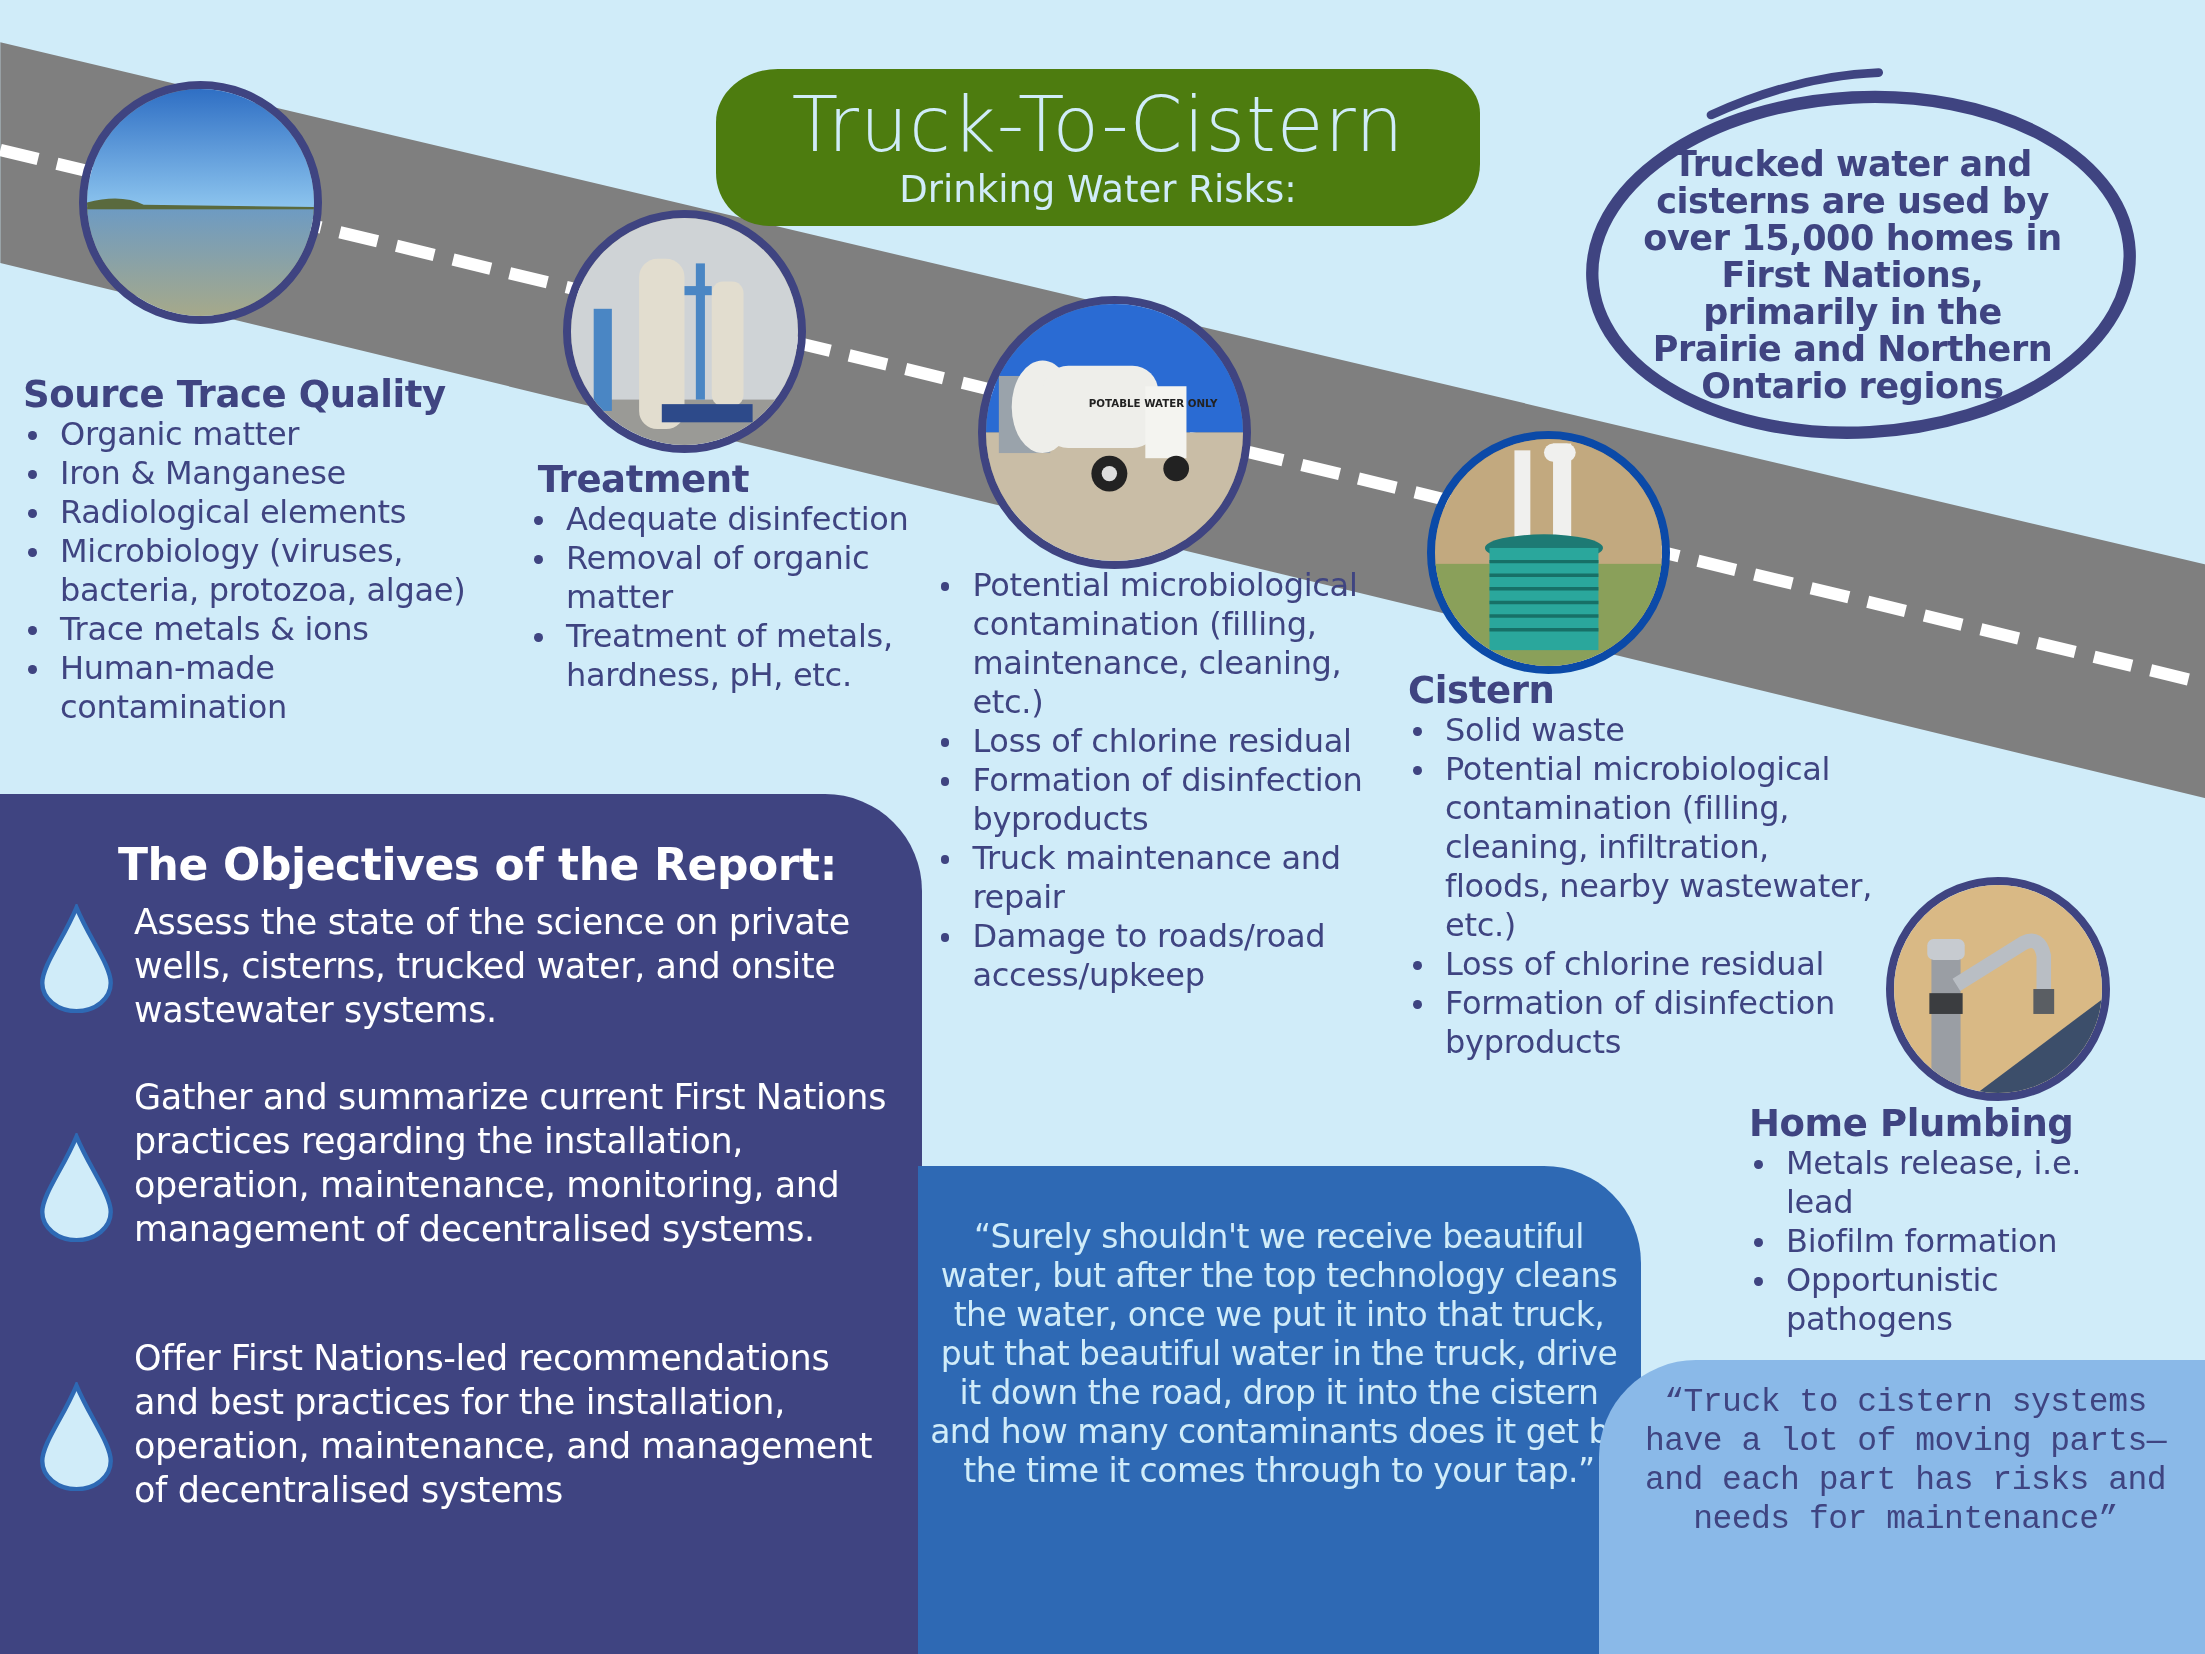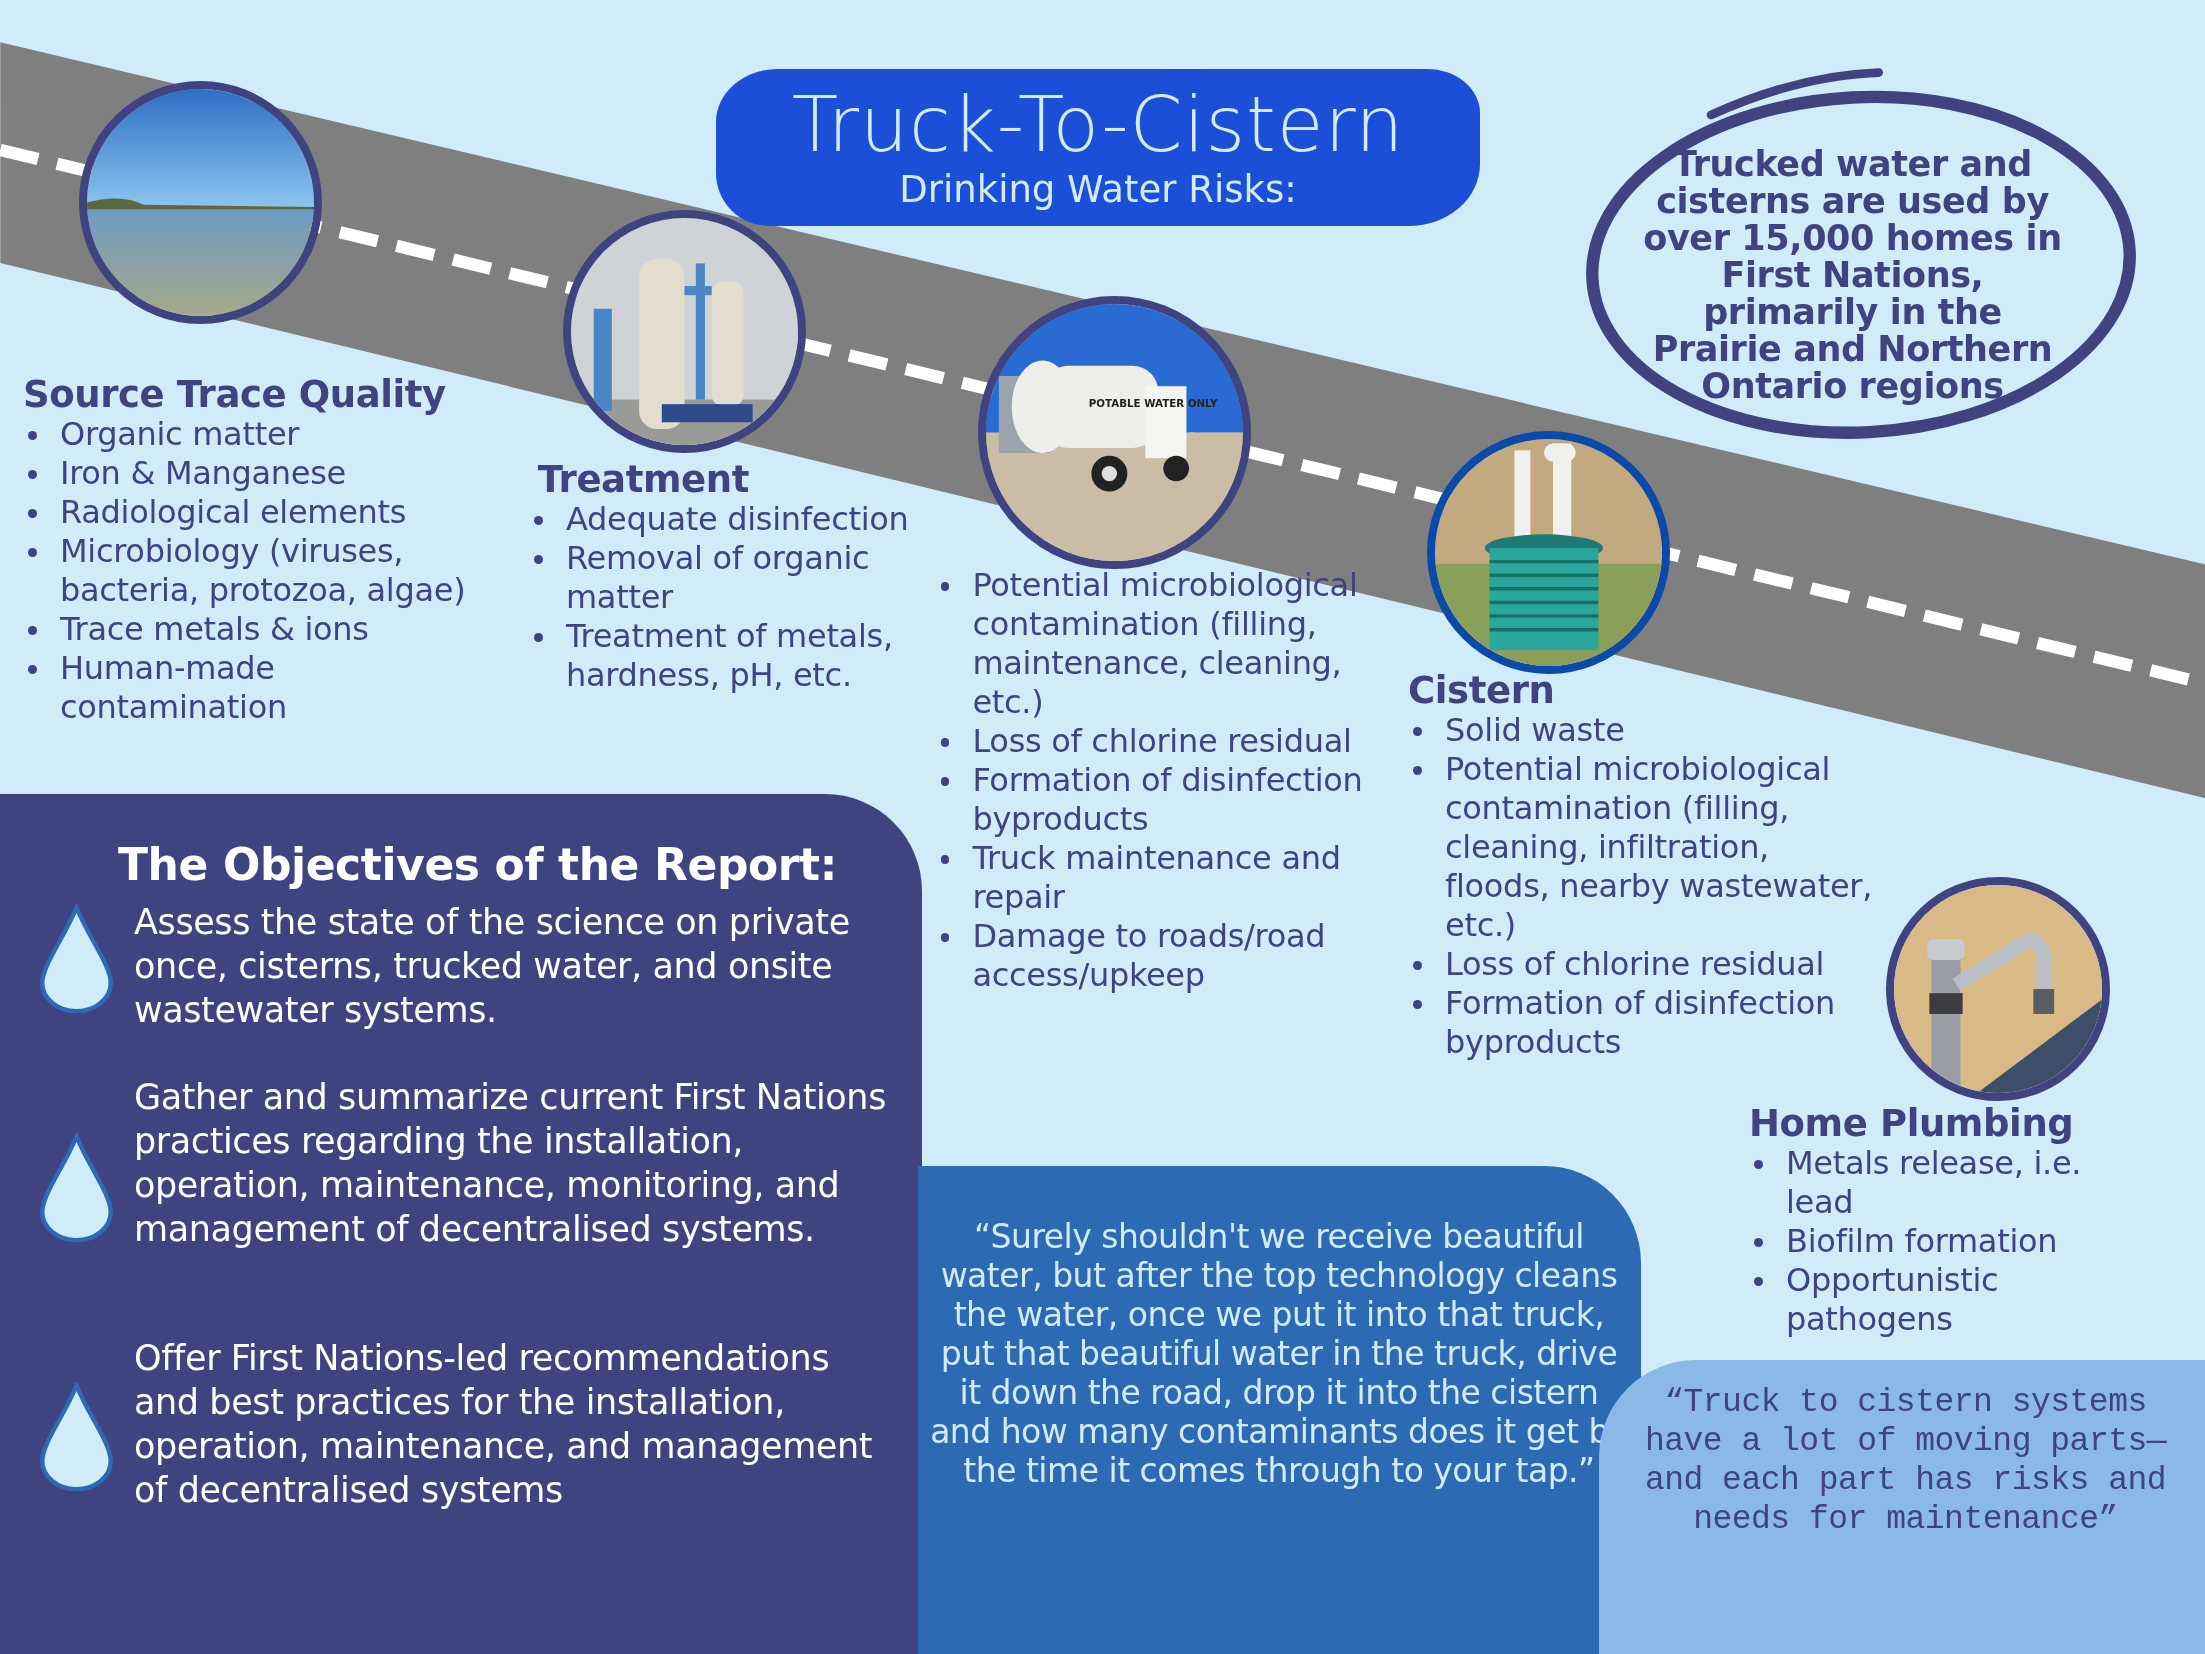--- a/index.html
+++ b/index.html
@@ -13,21 +13,21 @@
   #road { position: absolute; left: 0; top: 0; width: 2206px; height: 1654px; }
 
   .photo {
     position: absolute; border-radius: 50%; overflow: hidden;
     border: 8.8px solid #3f4481; box-sizing: border-box;
   }
   .photo svg { width: 100%; height: 100%; display: block; }
 
   .title-box {
     position: absolute; left: 716px; top: 69px; width: 764px; height: 157px;
-    background: #1d4ed8; border-radius: 62px 53px 71px 53px / 53px 44px 62px 53px;
+    background: #4d7c0f; border-radius: 62px 53px 71px 53px / 53px 44px 62px 53px;
     color: #d0ecf9; text-align: center;
   }
   .title-main { font-family: "DejaVu Sans", sans-serif; font-weight: 300; font-size: 76px; line-height: 1; margin-top: 17.6px; letter-spacing: 0.9px; }
   .title-sub { font-size: 37px; line-height: 1; margin-top: 8.8px; }
 
   .stat-ring { position: absolute; left: 1570px; top: 62px; width: 582px; height: 388px; }
   .stat-text {
     position: absolute; left: 1641px; top: 146px; width: 423px;
     text-align: center; font-weight: 700; font-size: 35px; line-height: 37px;
     font-family: "DejaVu Sans", sans-serif; letter-spacing: -0.4px;
@@ -227,21 +227,21 @@
   </ul>
 </div>
 
 <div class="obj-panel"></div>
 <div class="obj-title">The Objectives of the Report:</div>
 
 <div class="obj-item" style="top:900px;">
   <svg class="drop" viewBox="0 0 90 124" style="top:3.5px;">
     <path d="M45 4 C30 40 6 70 6 90 A39 32 0 0 0 84 90 C84 70 60 40 45 4 Z" fill="#d0ecf9" stroke="#2e69b4" stroke-width="5"></path>
   </svg>
-  <div class="obj-text">Assess the state of the science on private once, cisterns, trucked water, and onsite wastewater systems.</div>
+  <div class="obj-text">Assess the state of the science on private wells, cisterns, trucked water, and onsite wastewater systems.</div>
 </div>
 <div class="obj-item" style="top:1075px;">
   <svg class="drop" viewBox="0 0 90 124" style="top:58px;">
     <path d="M45 4 C30 40 6 70 6 90 A39 32 0 0 0 84 90 C84 70 60 40 45 4 Z" fill="#d0ecf9" stroke="#2e69b4" stroke-width="5"></path>
   </svg>
   <div class="obj-text">Gather and summarize current First Nations practices regarding the installation, operation, maintenance, monitoring, and management of decentralised systems.</div>
 </div>
 <div class="obj-item" style="top:1336px;">
   <svg class="drop" viewBox="0 0 90 124" style="top:46px;">
     <path d="M45 4 C30 40 6 70 6 90 A39 32 0 0 0 84 90 C84 70 60 40 45 4 Z" fill="#d0ecf9" stroke="#2e69b4" stroke-width="5"></path>

